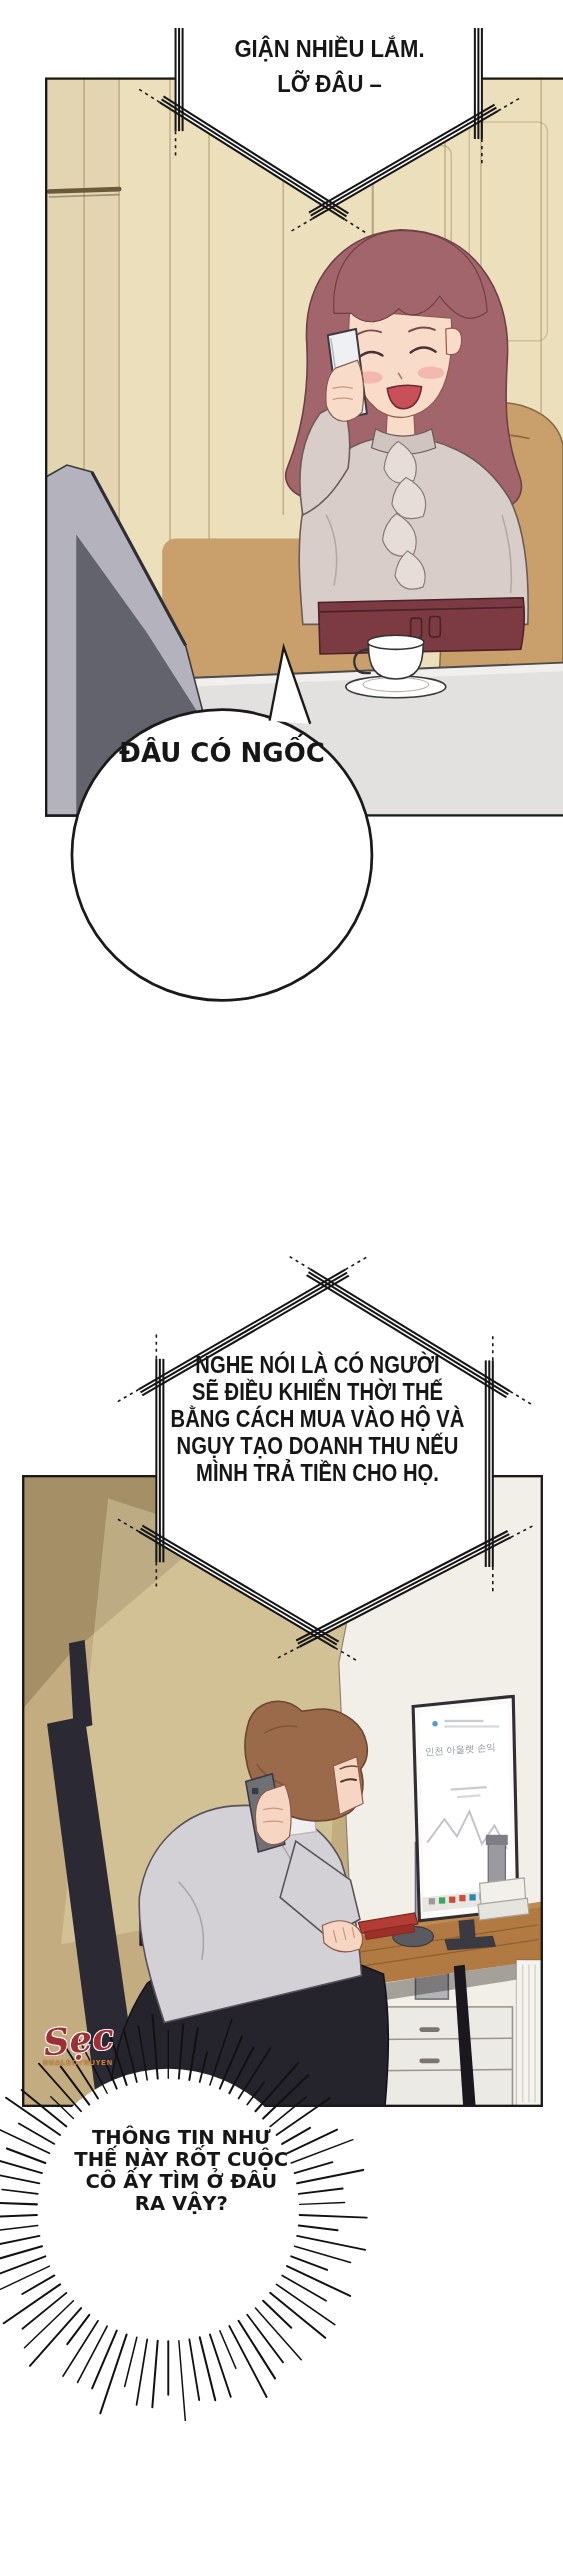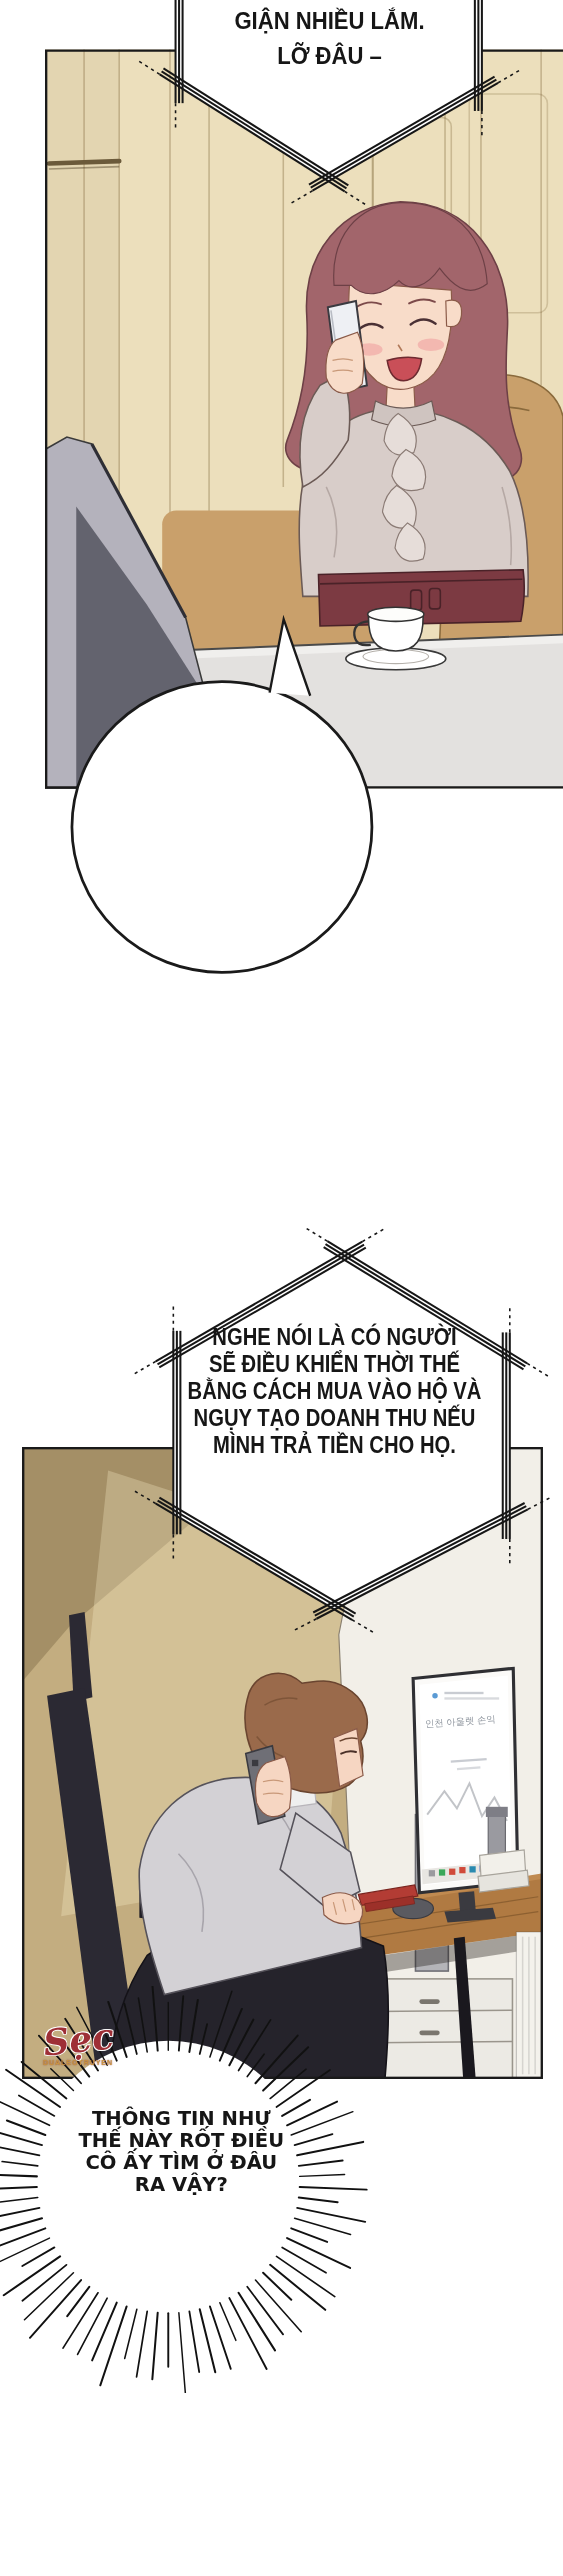--- a/index.html
+++ b/index.html
@@ -1,18 +1,18 @@
 <!DOCTYPE html>
 <html style="font-size:12.5px"><head>
 <meta charset="utf-8">
 <style>
   html,body{margin:0;padding:0;background:#ffffff;}
   .page{position:relative;width:563px;height:2576px;background:#fff;overflow:hidden;
         font-family:"Liberation Sans",sans-serif;}
-  .abs{position:absolute;}
+  .abs{position:absolute;margin-top:28px;}
   svg{display:block;}
   .bubble-text{position:absolute;display:flex;flex-direction:column;align-items:center;
                color:#161616;text-align:center;white-space:nowrap;}
   .t-top{font:700 24px "Liberation Sans",sans-serif;line-height:35px;transform:scaleX(.92);}
   .t-mid{font:700 23px "Liberation Sans",sans-serif;line-height:27px;transform:scaleX(.88);}
   .t-ell{font:700 26px "DejaVu Sans",sans-serif;line-height:31px;}
   .t-burst{font:700 19.6px "DejaVu Sans",sans-serif;line-height:22px;}
   .watermark{position:absolute;left:23.5px;top:2021px;z-index:6;width:109px;text-align:center;}
   .wm-logo{font:italic 700 36px "DejaVu Serif",serif;color:#9e2f36;line-height:36px;
            text-shadow:-0.8px -0.8px 0 #fff,0.8px -0.8px 0 #fff,-0.8px 0.8px 0 #fff,0.8px 0.8px 0 #fff;
@@ -155,24 +155,25 @@
       <div>LỠ ĐÂU –</div>
     </div>
   </div>
 
   <div class="abs z3" style="left:63px;top:602px;">
     <svg width="321" height="375" viewBox="0 0 410 480">
       <ellipse cx="203" cy="288" rx="192" ry="186" fill="#ffffff" stroke="#1a1a1a" stroke-width="3.5"></ellipse>
       <path d="M 264,116 L 282,22 L 316,120" fill="#ffffff" stroke="#1a1a1a" stroke-width="3"></path>
     </svg>
     <div class="bubble-text t-ell" style="left:0;top:108px;width:318px;">
+      <div>ĐÂU CÓ NGỐC</div>
     </div>
   </div>
 
-  <div class="abs z3" style="left:117px;top:1204px;">
+  <div class="abs z3" style="left:100px;top:1204px;">
     <svg id="midhex-svg" width="446" height="454" viewBox="0 0 570 580">
       <polygon points="291,61 72,188 72,396 278,518 502,402 502,190" fill="#ffffff"></polygon>
     <line x1="313.4917023239236" y1="47.9568666888662" x2="49.50829767607636" y2="201.0431333111338" stroke="#161616" stroke-width="2.6"></line>
         <line x1="315.7491677046968" y1="51.849661321852984" x2="51.765763056849515" y2="204.93592794412058" stroke="#161616" stroke-width="2.6"></line>
         <line x1="318.00663308546996" y1="55.74245595483977" x2="54.02322843762268" y2="208.82872257710736" stroke="#161616" stroke-width="2.6"></line>
         <line x1="313.4917023239236" y1="47.9568666888662" x2="342.9039284398238" y2="30.900461589691233" stroke="#161616" stroke-width="2" stroke-dasharray="4 5"></line>
         <line x1="49.50829767607636" y1="201.0431333111338" x2="20.09607156017622" y2="218.09953841030875" stroke="#161616" stroke-width="2" stroke-dasharray="4 5"></line>
         <line x1="72" y1="162" x2="72" y2="422" stroke="#161616" stroke-width="2.6"></line>
         <line x1="76.5" y1="162" x2="76.5" y2="422" stroke="#161616" stroke-width="2.6"></line>
         <line x1="81" y1="162" x2="81" y2="422" stroke="#161616" stroke-width="2.6"></line>
@@ -405,22 +406,22 @@
         <line x1="103.59539341554635" y1="124.25019430725506" x2="49.660696123345986" y2="63.370506181883854" stroke="#111111" stroke-width="2.33" stroke-linecap="round"></line>
         <line x1="114.07529960801956" y1="115.69361574821181" x2="77.64618337598793" y2="67.2152664084592" stroke="#111111" stroke-width="2.60" stroke-linecap="round"></line>
         <line x1="125.20974121052937" y1="108.0080656286425" x2="83.30684684731568" y2="41.74393957971432" stroke="#111111" stroke-width="2.35" stroke-linecap="round"></line>
         <line x1="136.9265070966469" y1="101.2433876902607" x2="98.08102723060098" y2="27.229509566831638" stroke="#111111" stroke-width="1.86" stroke-linecap="round"></line>
         <line x1="149.14960954350738" y1="95.44345346531756" x2="135.35595222849125" y2="63.06854993152152" stroke="#111111" stroke-width="2.43" stroke-linecap="round"></line>
         <line x1="161.79977704135268" y1="90.64587775287953" x2="138.33734569932858" y2="20.367316040877142" stroke="#111111" stroke-width="2.59" stroke-linecap="round"></line>
         <line x1="174.7949683996903" y1="86.88177467242326" x2="158.89739094934137" y2="22.382767521073475" stroke="#111111" stroke-width="2.24" stroke-linecap="round"></line>
         <line x1="188.05090481589622" y1="84.17555587683063" x2="176.89312161828045" y2="15.518957807339376" stroke="#111111" stroke-width="2.00" stroke-linecap="round"></line>
         <line x1="201.48161645559009" y1="82.5447722334527" x2="194.2586294154254" y2="-6.927976930093564" stroke="#111111" stroke-width="2.50" stroke-linecap="round"></line>
       </svg>
-    <div class="bubble-text t-burst" style="left:13.3px;top:122px;width:336px;">
+    <div class="bubble-text t-burst" style="left:13.3px;top:113px;width:336px;">
       <div>THÔNG TIN NHƯ</div>
-      <div>THẾ NÀY RỐT ĐIỀU</div>
+      <div>THẾ NÀY RỐT CUỘC</div>
       <div>CÔ ẤY TÌM Ở ĐÂU</div>
       <div>RA VẬY?</div>
     </div>
   </div>
 
 </div>
 
 
 </body></html>

